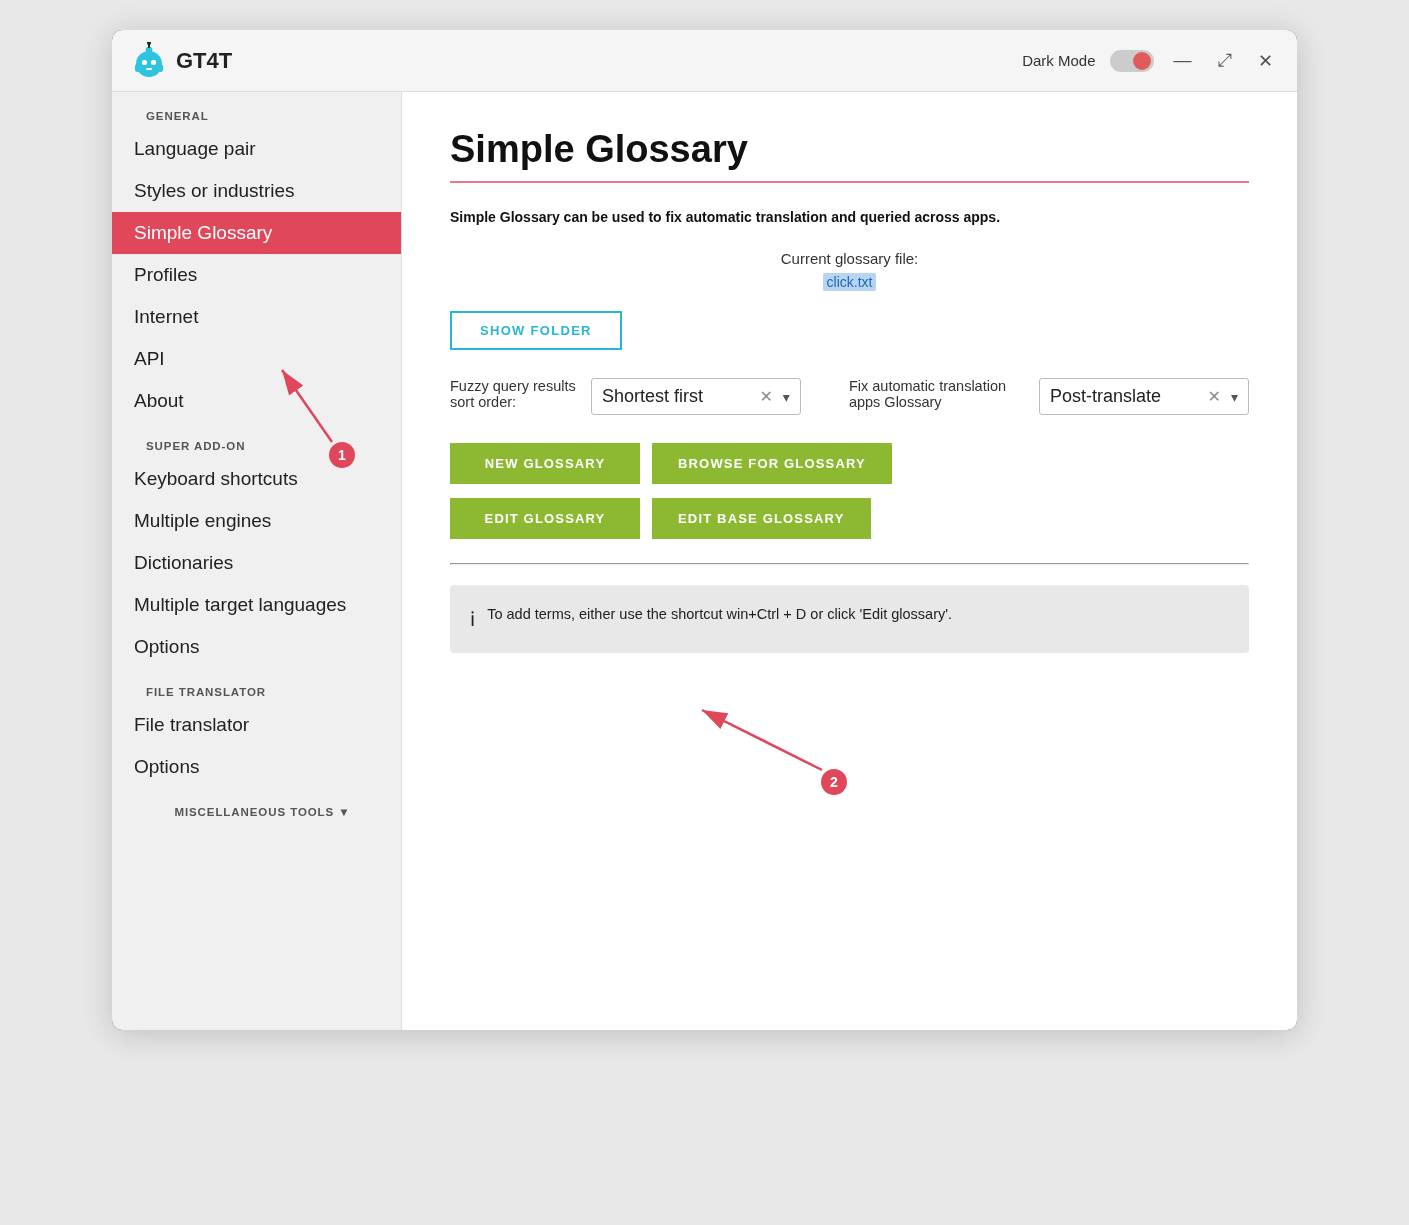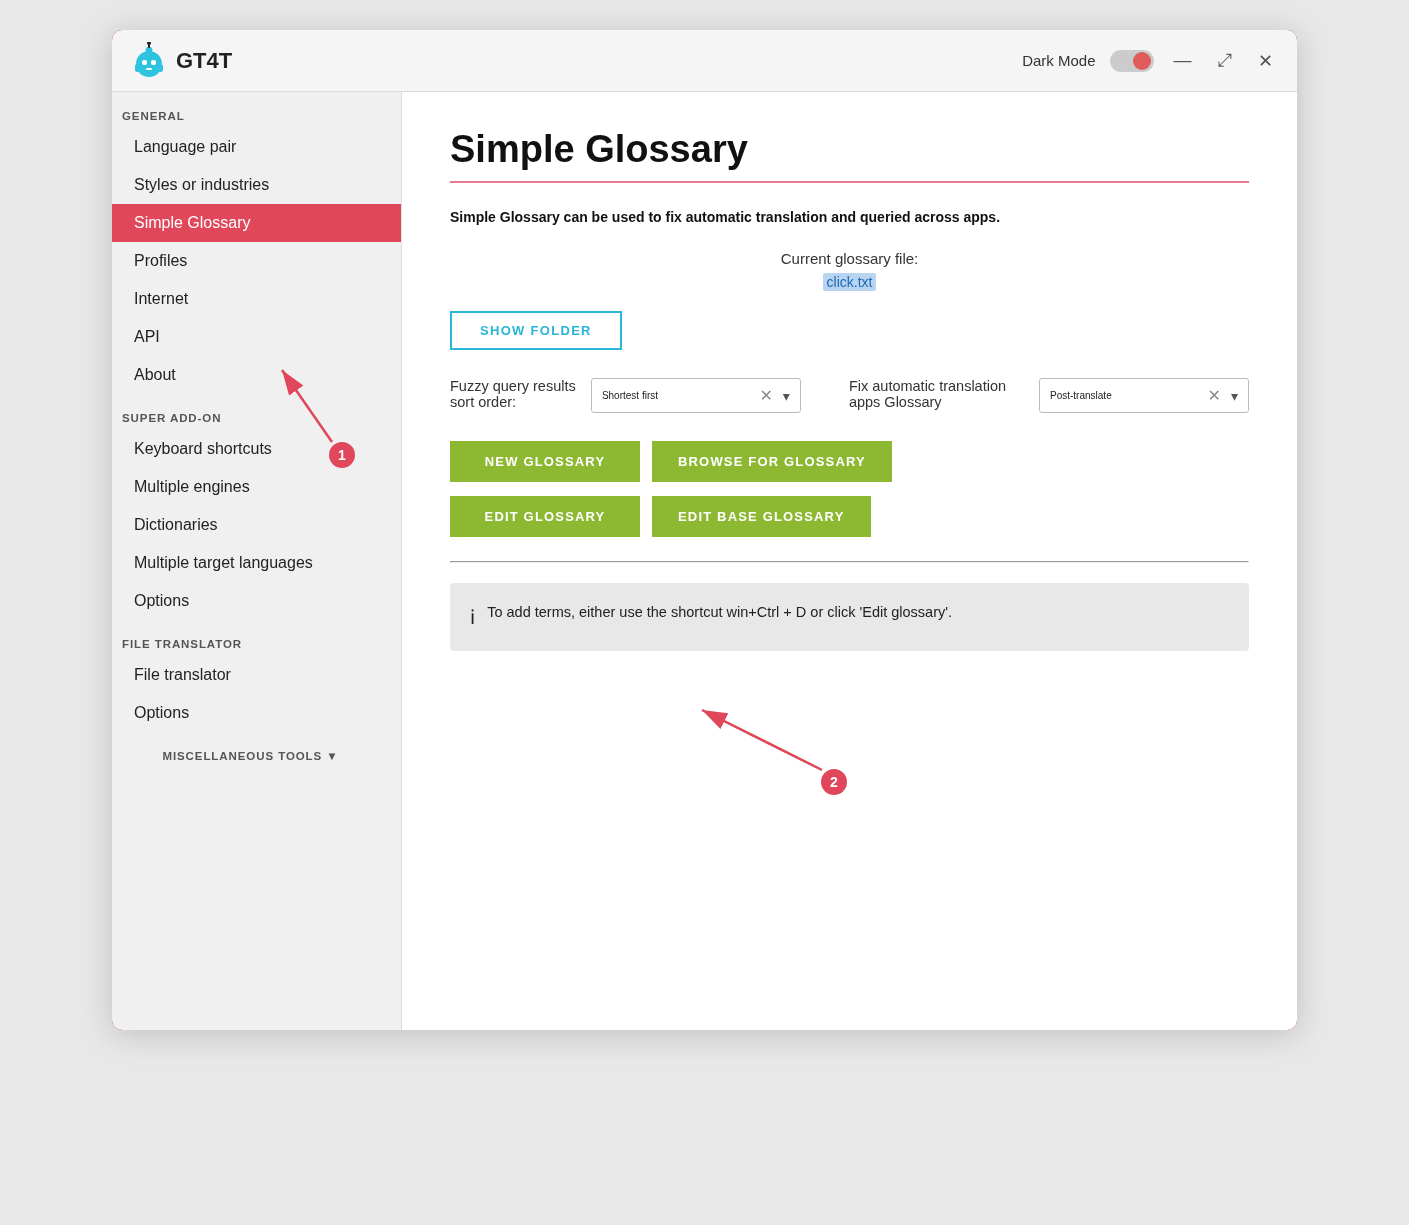--- a/index.html
+++ b/index.html
@@ -96,26 +96,26 @@
       border-right: 1px solid #ddd;
       overflow-y: auto;
       flex-shrink: 0;
       padding-bottom: 20px;
     }
     .sidebar-section-header {
       font-size: 11.5px;
       font-weight: 700;
       color: #555;
       letter-spacing: 0.08em;
-      padding: 18px 22px 6px 10px;
+      padding: 18px 22px 6px 34px;
       text-transform: uppercase;
     }
     .sidebar-item {
       padding: 10px 22px;
-      font-size: 16px;
+      font-size: 19px;
       color: #222;
       cursor: pointer;
       border-radius: 0;
     }
     .sidebar-item.active {
       background: #e0475a;
       color: #fff;
       font-weight: 500;
     }
     
@@ -195,21 +195,21 @@
       border: 1.5px solid #bbb;
       border-radius: 3px;
       background: #fff;
       padding: 7px 10px;
       gap: 10px;
       min-width: 210px;
       cursor: pointer;
     }
     .select-value {
       flex: 1;
-      font-size: 10px;
+      font-size: 18px;
       color: #222;
     }
     .select-clear {
       color: #888;
       font-size: 16px;
       cursor: pointer;
     }
     .select-arrow {
       color: #555;
       font-size: 14px;

